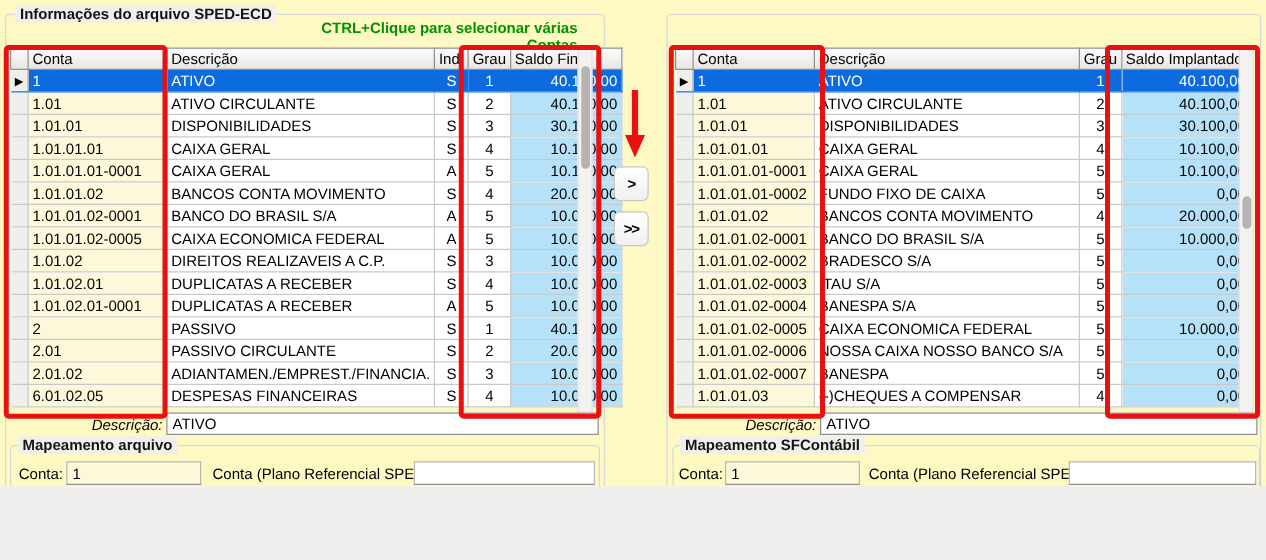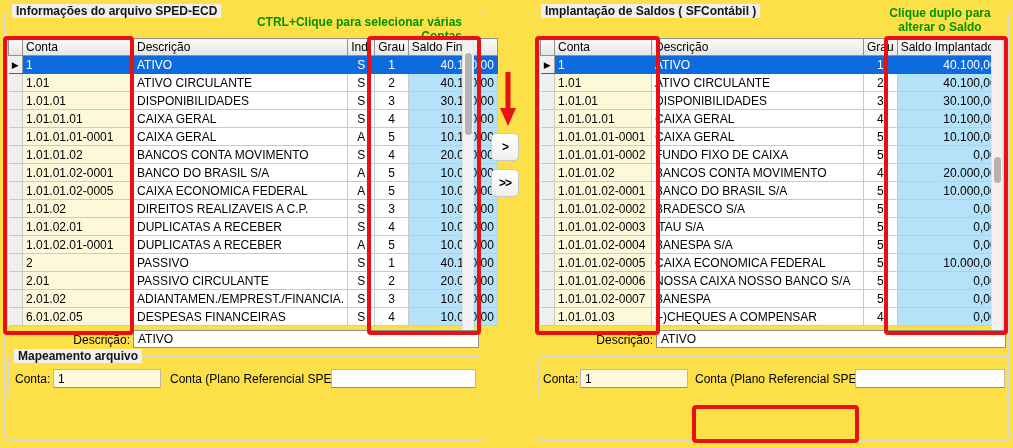--- a/index.html
+++ b/index.html
@@ -1,17 +1,17 @@
 <!DOCTYPE html>
 <html><head>
 <meta charset="utf-8">
 <style>
   * { box-sizing: border-box; margin: 0; padding: 0; }
   html,body { width:1013px; height:448px; background:#f0efed; font-family:"Liberation Sans", sans-serif; }
-  #root { position:relative; width:1013px; height:448px; background:#fde047; overflow:hidden; font-size:12px; color:#000; }
+  #root { position:relative; width:1013px; height:389px; background:#fef9c3; overflow:hidden; font-size:12px; color:#000; }
 
   .groupbox { position:absolute; border:1px solid #d8d7d5; border-radius:4px; }
   .group-title { position:absolute; background:#f0efed; padding:0 4px; font-weight:bold; color:#141414; white-space:nowrap; }
   .hint { position:absolute; color:#009300; font-weight:bold; white-space:pre-line; }
 
   table.grid { border-collapse:collapse; table-layout:fixed; background:#fff; }
   table.grid th { height:17px; font-weight:normal; text-align:left; padding:0 3px;
       background:linear-gradient(#fbfbfb,#e6e5e2); border:1px solid #919191; white-space:nowrap; overflow:hidden; }
   table.grid td { height:18px; padding:0 3px; border-right:1px solid #c9c9c9; border-bottom:1px solid #c9c9c9;
       white-space:nowrap; overflow:hidden; }
@@ -21,21 +21,21 @@
   td.c-saldo { background:#b5e2f8; text-align:right; }
   td.c-center { text-align:center; }
   tr.sel td { background:#0d6be0 !important; color:#fff; border-right-color:#0d6be0; border-bottom-color:#0d6be0; }
   tr.sel td.c-ind { background:#efefee !important; color:#000; border-right-color:#9a9a9a; }
 
   .vscroll { position:absolute; width:12px; background:#f3f2f1; border:1px solid #e3e2e0; }
   .vthumb { position:absolute; left:2px; width:7px; background:#b5b4b2; border-radius:4px; }
 
   .descfield { position:absolute; height:18px; background:#fff; border:1px solid #8f8f8f; padding:1px 4px; }
   .lbl { position:absolute; white-space:nowrap; }
-  .lbl-r { text-align:right; }
+  .lbl-r { text-align:right;font-style:italic; }
   input.edit { position:absolute; height:19px; border:1px solid #b9b8b6; border-bottom-color:#8f8f8f; padding:0 4px;
       font-family:"Liberation Sans", sans-serif; font-size:12px; background:#fff; }
   input.edit.yellow { background:#fcf8d9; }
 
   .tbtn { position:absolute; width:28px; height:28px; background:linear-gradient(#ffffff,#f1f0ef); border:1px solid #c9c8c6;
       border-radius:5px; font-weight:bold; font-size:12px; text-align:center; line-height:26px; cursor:pointer; letter-spacing:-1px; }
   .confirm-btn { position:absolute; left:699px; top:411px; width:152px; height:26px; background:linear-gradient(#ffffff,#f3f2f1);
       border:1px solid #b3b2b0; border-radius:3px; display:flex; align-items:center; justify-content:center; gap:6px; cursor:pointer; }
 
   .redbox { position:absolute; border:4px solid #e81010; border-radius:4px; pointer-events:none; }
@@ -207,23 +207,20 @@
   <input class="edit" style="left: 331px; top: 369px; width: 145px;" value="">
 
   <svg class="redarrow" style="left:498px; top:70px;" width="20" height="58" viewBox="0 0 20 58">
     <line x1="10" y1="2" x2="10" y2="40" stroke="#e81010" stroke-width="5"></line>
     <polygon points="2,38 18,38 10,56" fill="#e81010"></polygon>
   </svg>
   <div class="tbtn" style="left:491px; top:133px;">&gt;</div>
   <div class="tbtn" style="left:491px; top:169px;">&gt;&gt;</div>
 
   <div class="groupbox" style="left:533px; top:11px; width:476px; height:430px;"></div>
-  <span class="group-title" style="left:541px; top:4px;">Implantação de Saldos ( SFContábil )</span>
-  <div class="hint" style="left:882px; top:6px; width:116px; text-align:center; line-height:14px;">Clique duplo para
-alterar o Saldo</div>
 
   <table class="grid" style="position:absolute; left:540px; top:38px;">
     <colgroup>
         <col style="width:14px">
         <col style="width:97px">
         <col style="width:212px">
         <col style="width:24px">
         <col style="width:103px">
       </colgroup>
     <thead>
@@ -344,20 +341,21 @@
       </tbody>
   </table>
   <div class="vscroll" style="left:991px; top:38px; height:293px;">
     <div class="vthumb" style="top:118px; height:26px;"></div>
   </div>
 
   <span class="lbl lbl-r" style="left:540px; top:333px; width:113px;">Descrição:</span>
   <div class="descfield" style="left:656px; top:330px; width:350px;">ATIVO</div>
 
   <div class="groupbox" style="left:538px; top:356px; width:470px; height:42px;"></div>
+  <span class="group-title" style="left:544px; top:349px;">Mapeamento SFContábil</span>
   <span class="lbl" style="left:543px; top:372px;">Conta:</span>
   <input class="edit yellow" style="left: 580px; top: 369px; width: 108px;" value="1">
   <span class="lbl" style="left:695px; top:372px;">Conta (Plano Referencial SPED):</span>
   <input class="edit" style="left: 855px; top: 369px; width: 150px;" value="">
 
 
   <div class="redbox" style="left:3px;   top:36px;  width:131px; height:299px;"></div>
   <div class="redbox" style="left:367px; top:36px;  width:114px; height:299px;"></div>
   <div class="redbox" style="left:535px; top:36px;  width:125px; height:299px;"></div>
   <div class="redbox" style="left:884px; top:36px;  width:124px; height:299px;"></div>

